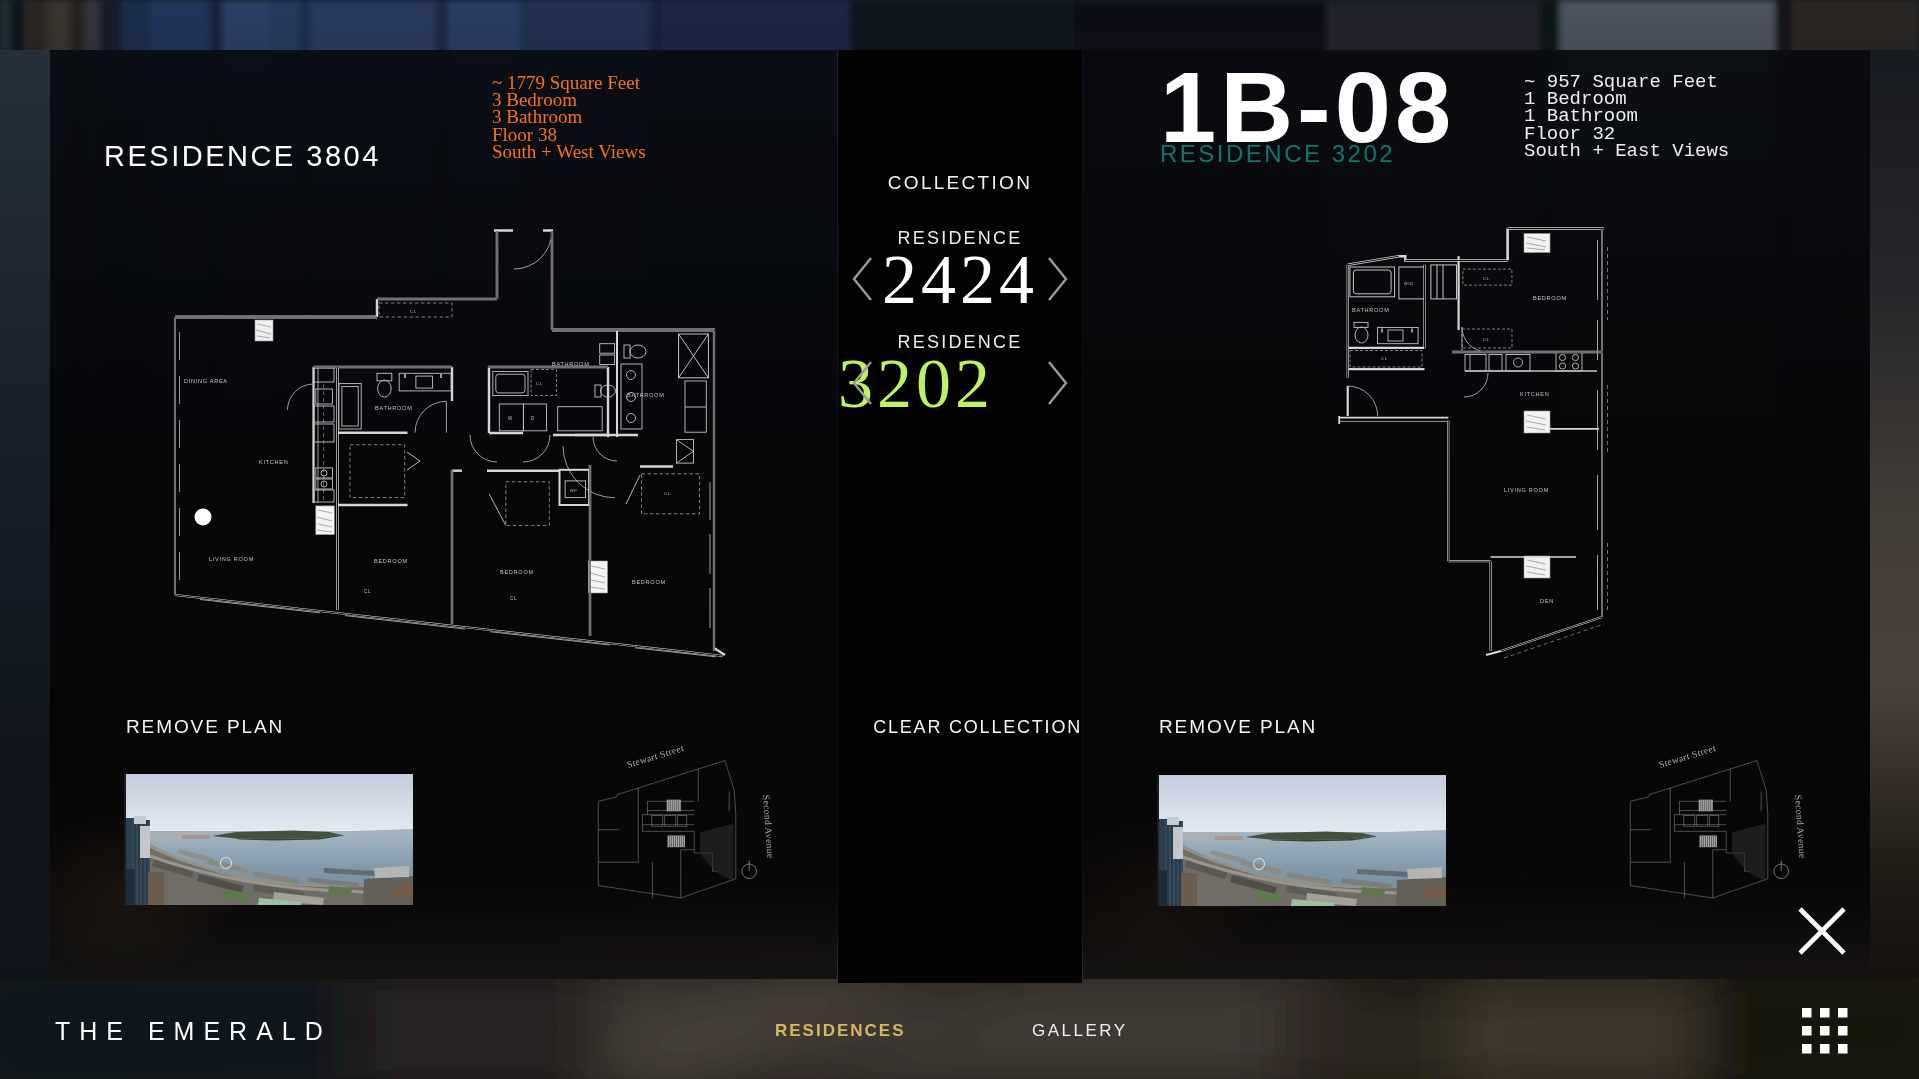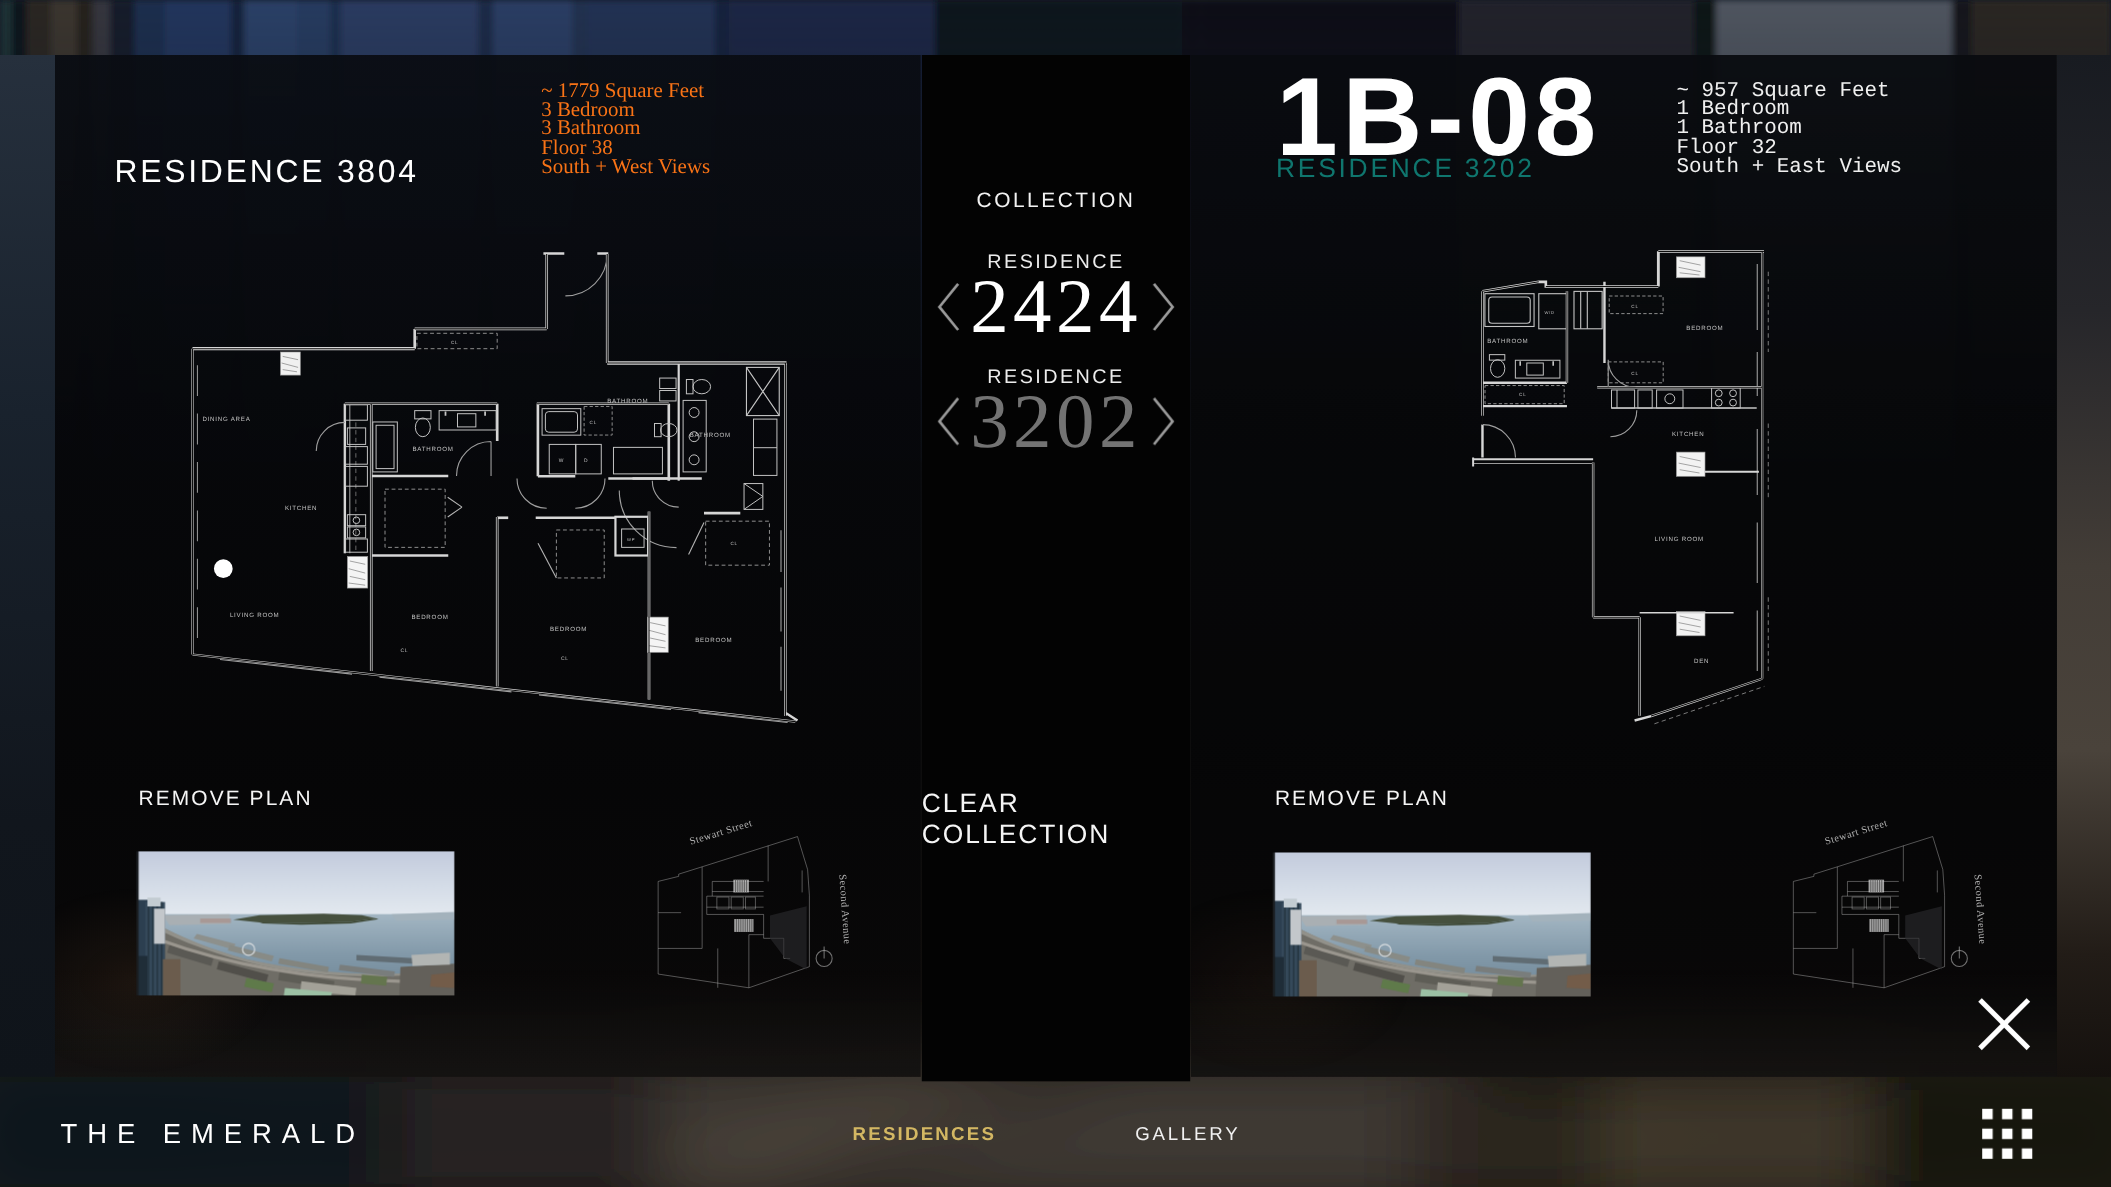--- a/index.html
+++ b/index.html
@@ -211,21 +211,21 @@
   <div class="abs" style="left:1524px;top:74px;color:#efefef;font-family:Liberation Mono, monospace;font-size:19px;line-height:17.2px;">~ 957 Square Feet<br>1 Bedroom<br>1 Bathroom<br>Floor 32<br>South + East Views</div>
 
   <div class="abs" style="left:838px;top:172px;width:244px;text-align:center;color:#f2f2f2;font-size:19px;letter-spacing:2.3px;">COLLECTION</div>
 
   <div class="abs" style="left:838px;top:228px;width:244px;text-align:center;color:#ececec;font-size:18px;letter-spacing:2.2px;">RESIDENCE</div>
 
   <div class="abs" style="left:838px;top:245px;width:244px;text-align:center;color:#fff;font-family:'Liberation Serif',serif;font-size:70px;letter-spacing:4px;line-height:1;">2424</div>
 
   <div class="abs" style="left:838px;top:332px;width:244px;text-align:center;color:#ececec;font-size:18px;letter-spacing:2.2px;">RESIDENCE</div>
 
-  <div class="abs" style="left:838px;top:349px;width:244px;text-align:center;color:#737373;font-family:'Liberation Serif',serif;font-size:70px;letter-spacing:4px;line-height:1;">3202</div>
+  <div class="abs" style="left:838px;top:349px;width:244px;color:#bef264;font-family:'Liberation Serif',serif;font-size:70px;letter-spacing:4px;line-height:1;">3202</div>
 
   <svg class="abs" style="left:838px;top:250px;" width="244" height="58" viewBox="0 0 244 58">
     <polyline points="33,8 16,29 33,50" fill="none" stroke="#9b9b9b" stroke-width="2.4"></polyline>
     <polyline points="211,8 228,29 211,50" fill="none" stroke="#9b9b9b" stroke-width="2.4"></polyline>
   </svg>
 
   <svg class="abs" style="left:838px;top:354px;" width="244" height="58" viewBox="0 0 244 58">
     <polyline points="33,8 16,29 33,50" fill="none" stroke="#9b9b9b" stroke-width="2.4"></polyline>
     <polyline points="211,8 228,29 211,50" fill="none" stroke="#9b9b9b" stroke-width="2.4"></polyline>
   </svg>
@@ -242,21 +242,21 @@
         <rect x="36" y="0" width="9.5" height="9.5"></rect>
       <rect x="0" y="18" width="9.5" height="9.5"></rect>
         <rect x="18" y="18" width="9.5" height="9.5"></rect>
         <rect x="36" y="18" width="9.5" height="9.5"></rect>
       <rect x="0" y="36" width="9.5" height="9.5"></rect>
         <rect x="18" y="36" width="9.5" height="9.5"></rect>
         <rect x="36" y="36" width="9.5" height="9.5"></rect>
     </g>
   </svg>
 
-  <div class="abs" style="left:838px;top:717px;width:244px;text-align:left;color:#f5f5f5;font-size:24px;letter-spacing:1.8px;">CLEAR COLLECTION</div>
+  <div class="abs" style="left:838px;top:717px;width:244px;text-align:right;color:#f5f5f5;font-size:18px;letter-spacing:1.8px;">CLEAR COLLECTION</div>
 
   <div class="abs" style="left:126px;top:716px;color:#f5f5f5;font-size:19px;letter-spacing:1.9px;">REMOVE PLAN</div>
 
   <div class="abs" style="left:1159px;top:716px;color:#f5f5f5;font-size:19px;letter-spacing:1.9px;">REMOVE PLAN</div>
 
   <svg class="abs" style="left:160px;top:220px;" width="580" height="460" viewBox="160 220 580 460">
     <g fill="none" stroke="#d6d6d6" stroke-width="2.4">
 
       <g>
           <path d="M494,230.5 H513 M543,230.5 H553 M552,231 V330 M497,231 V299 M377,299 H497 M377,299 V317"></path>

